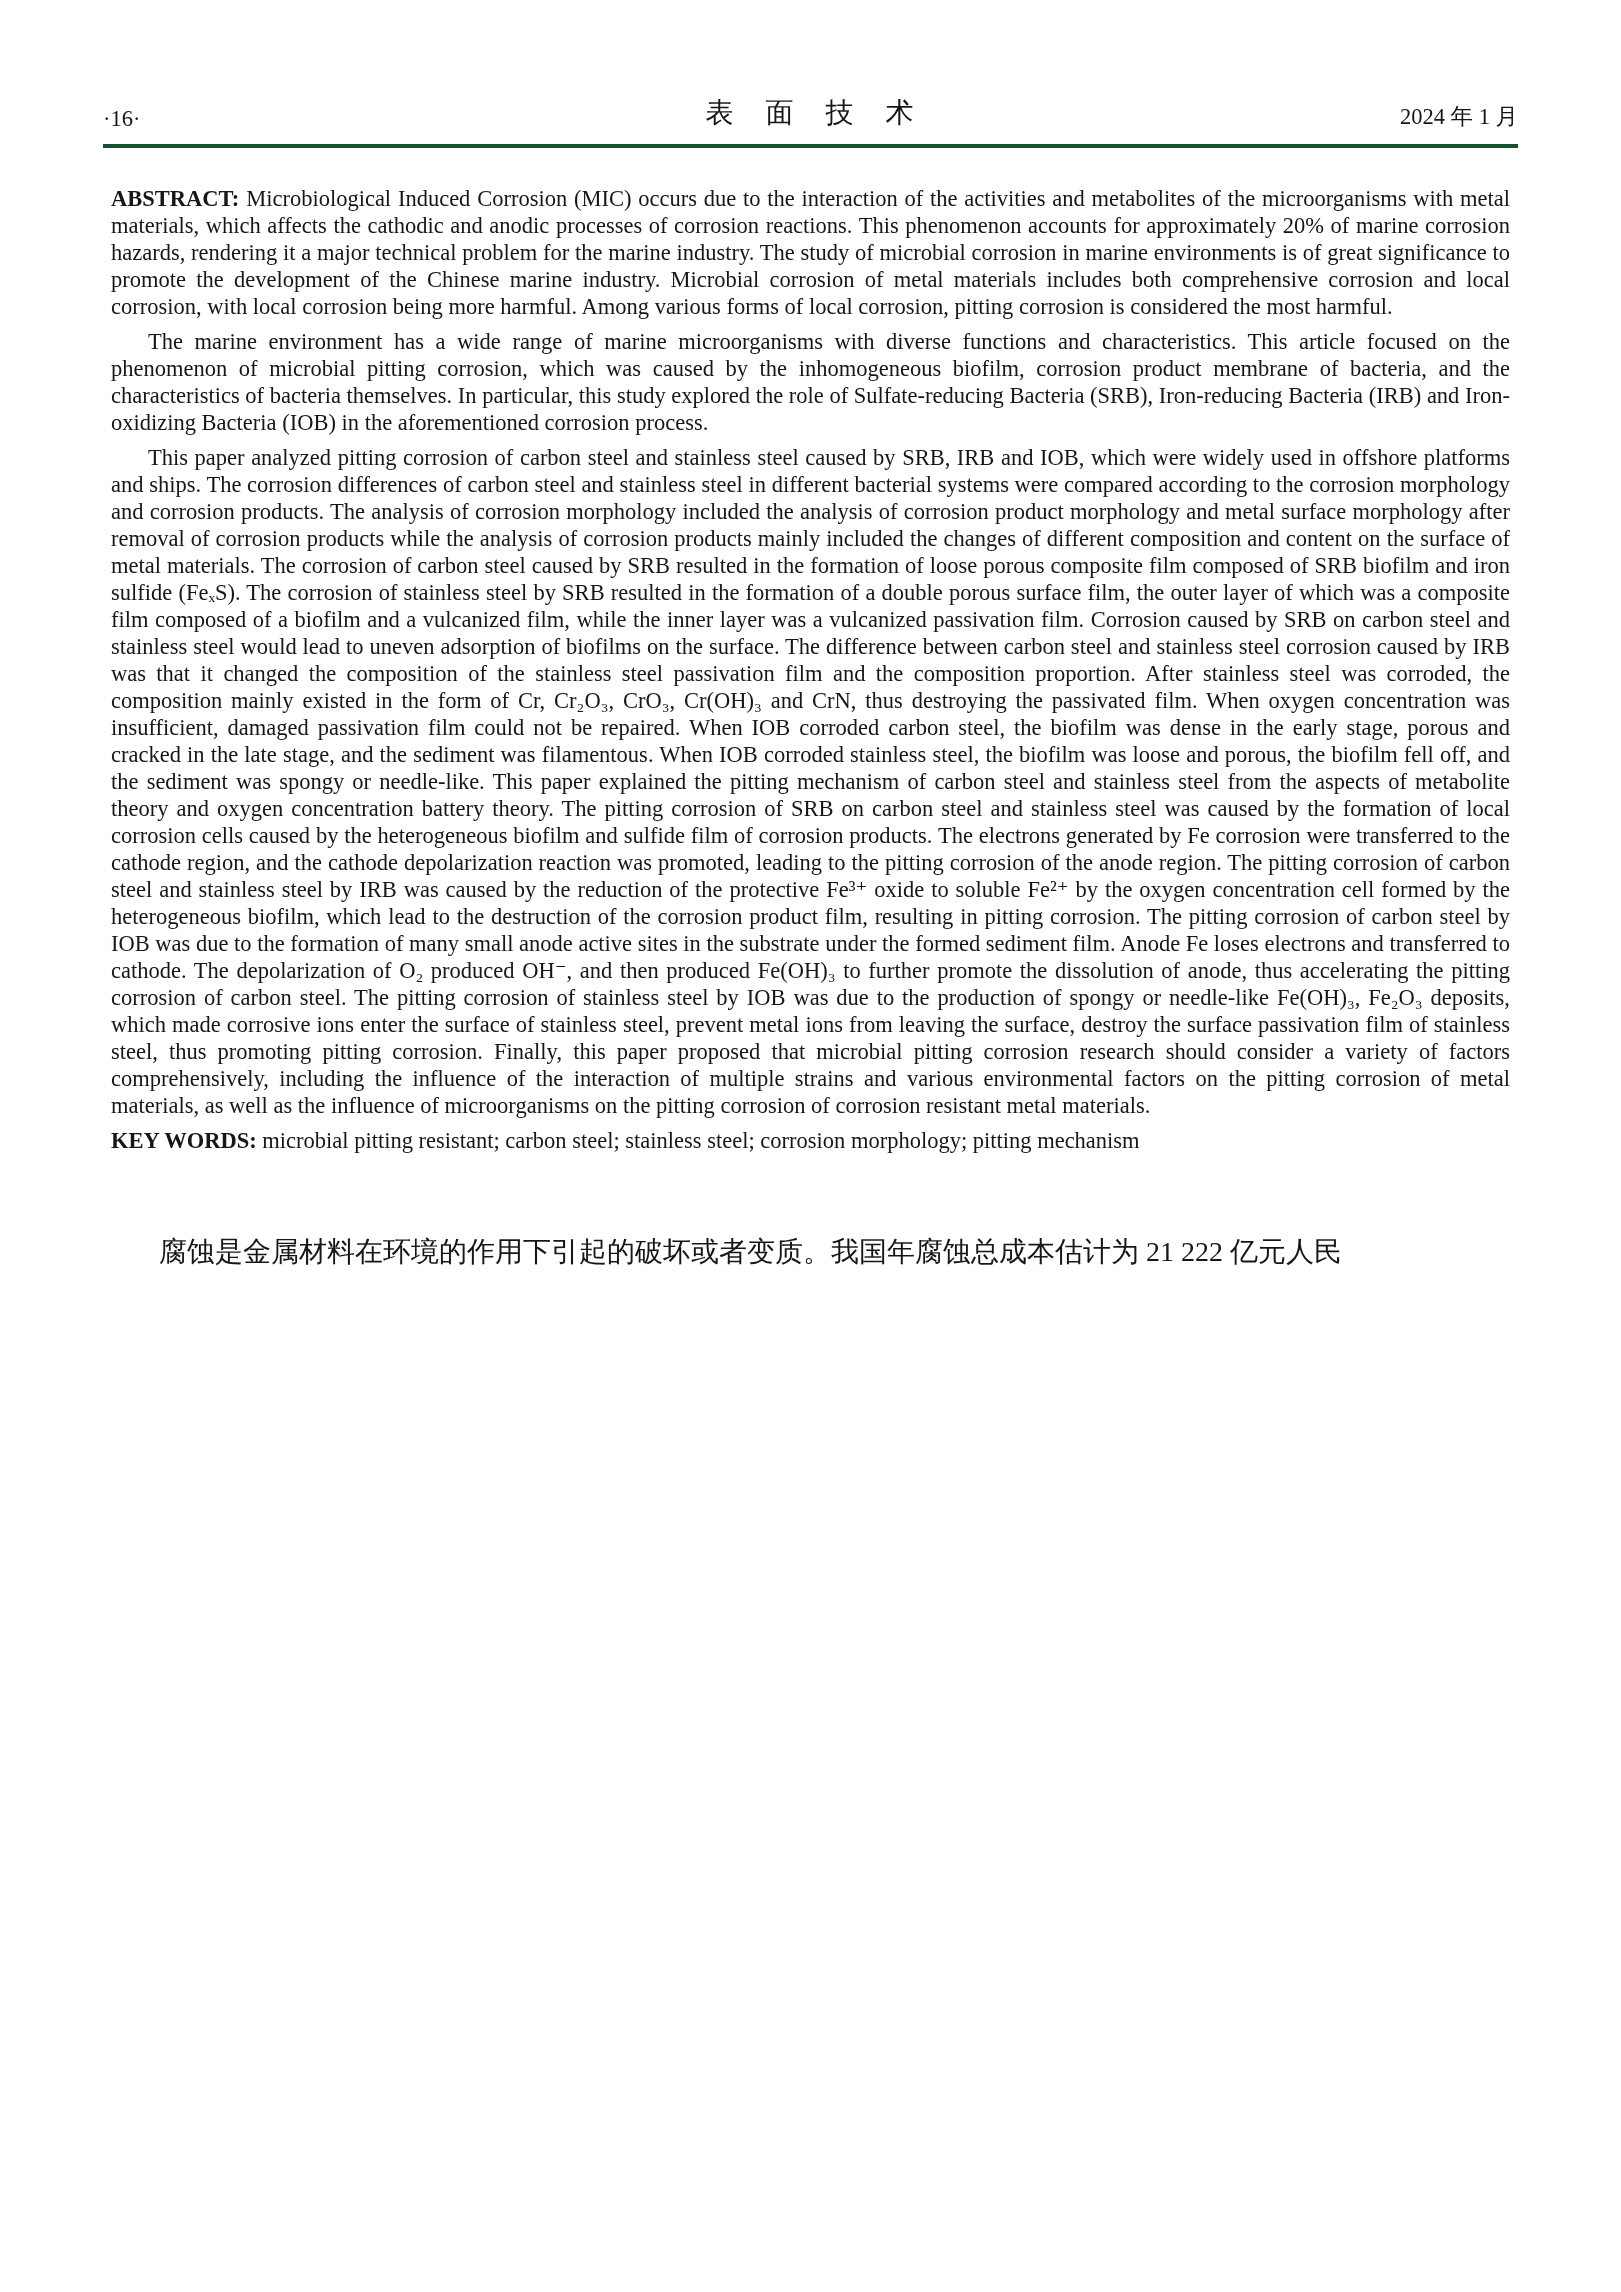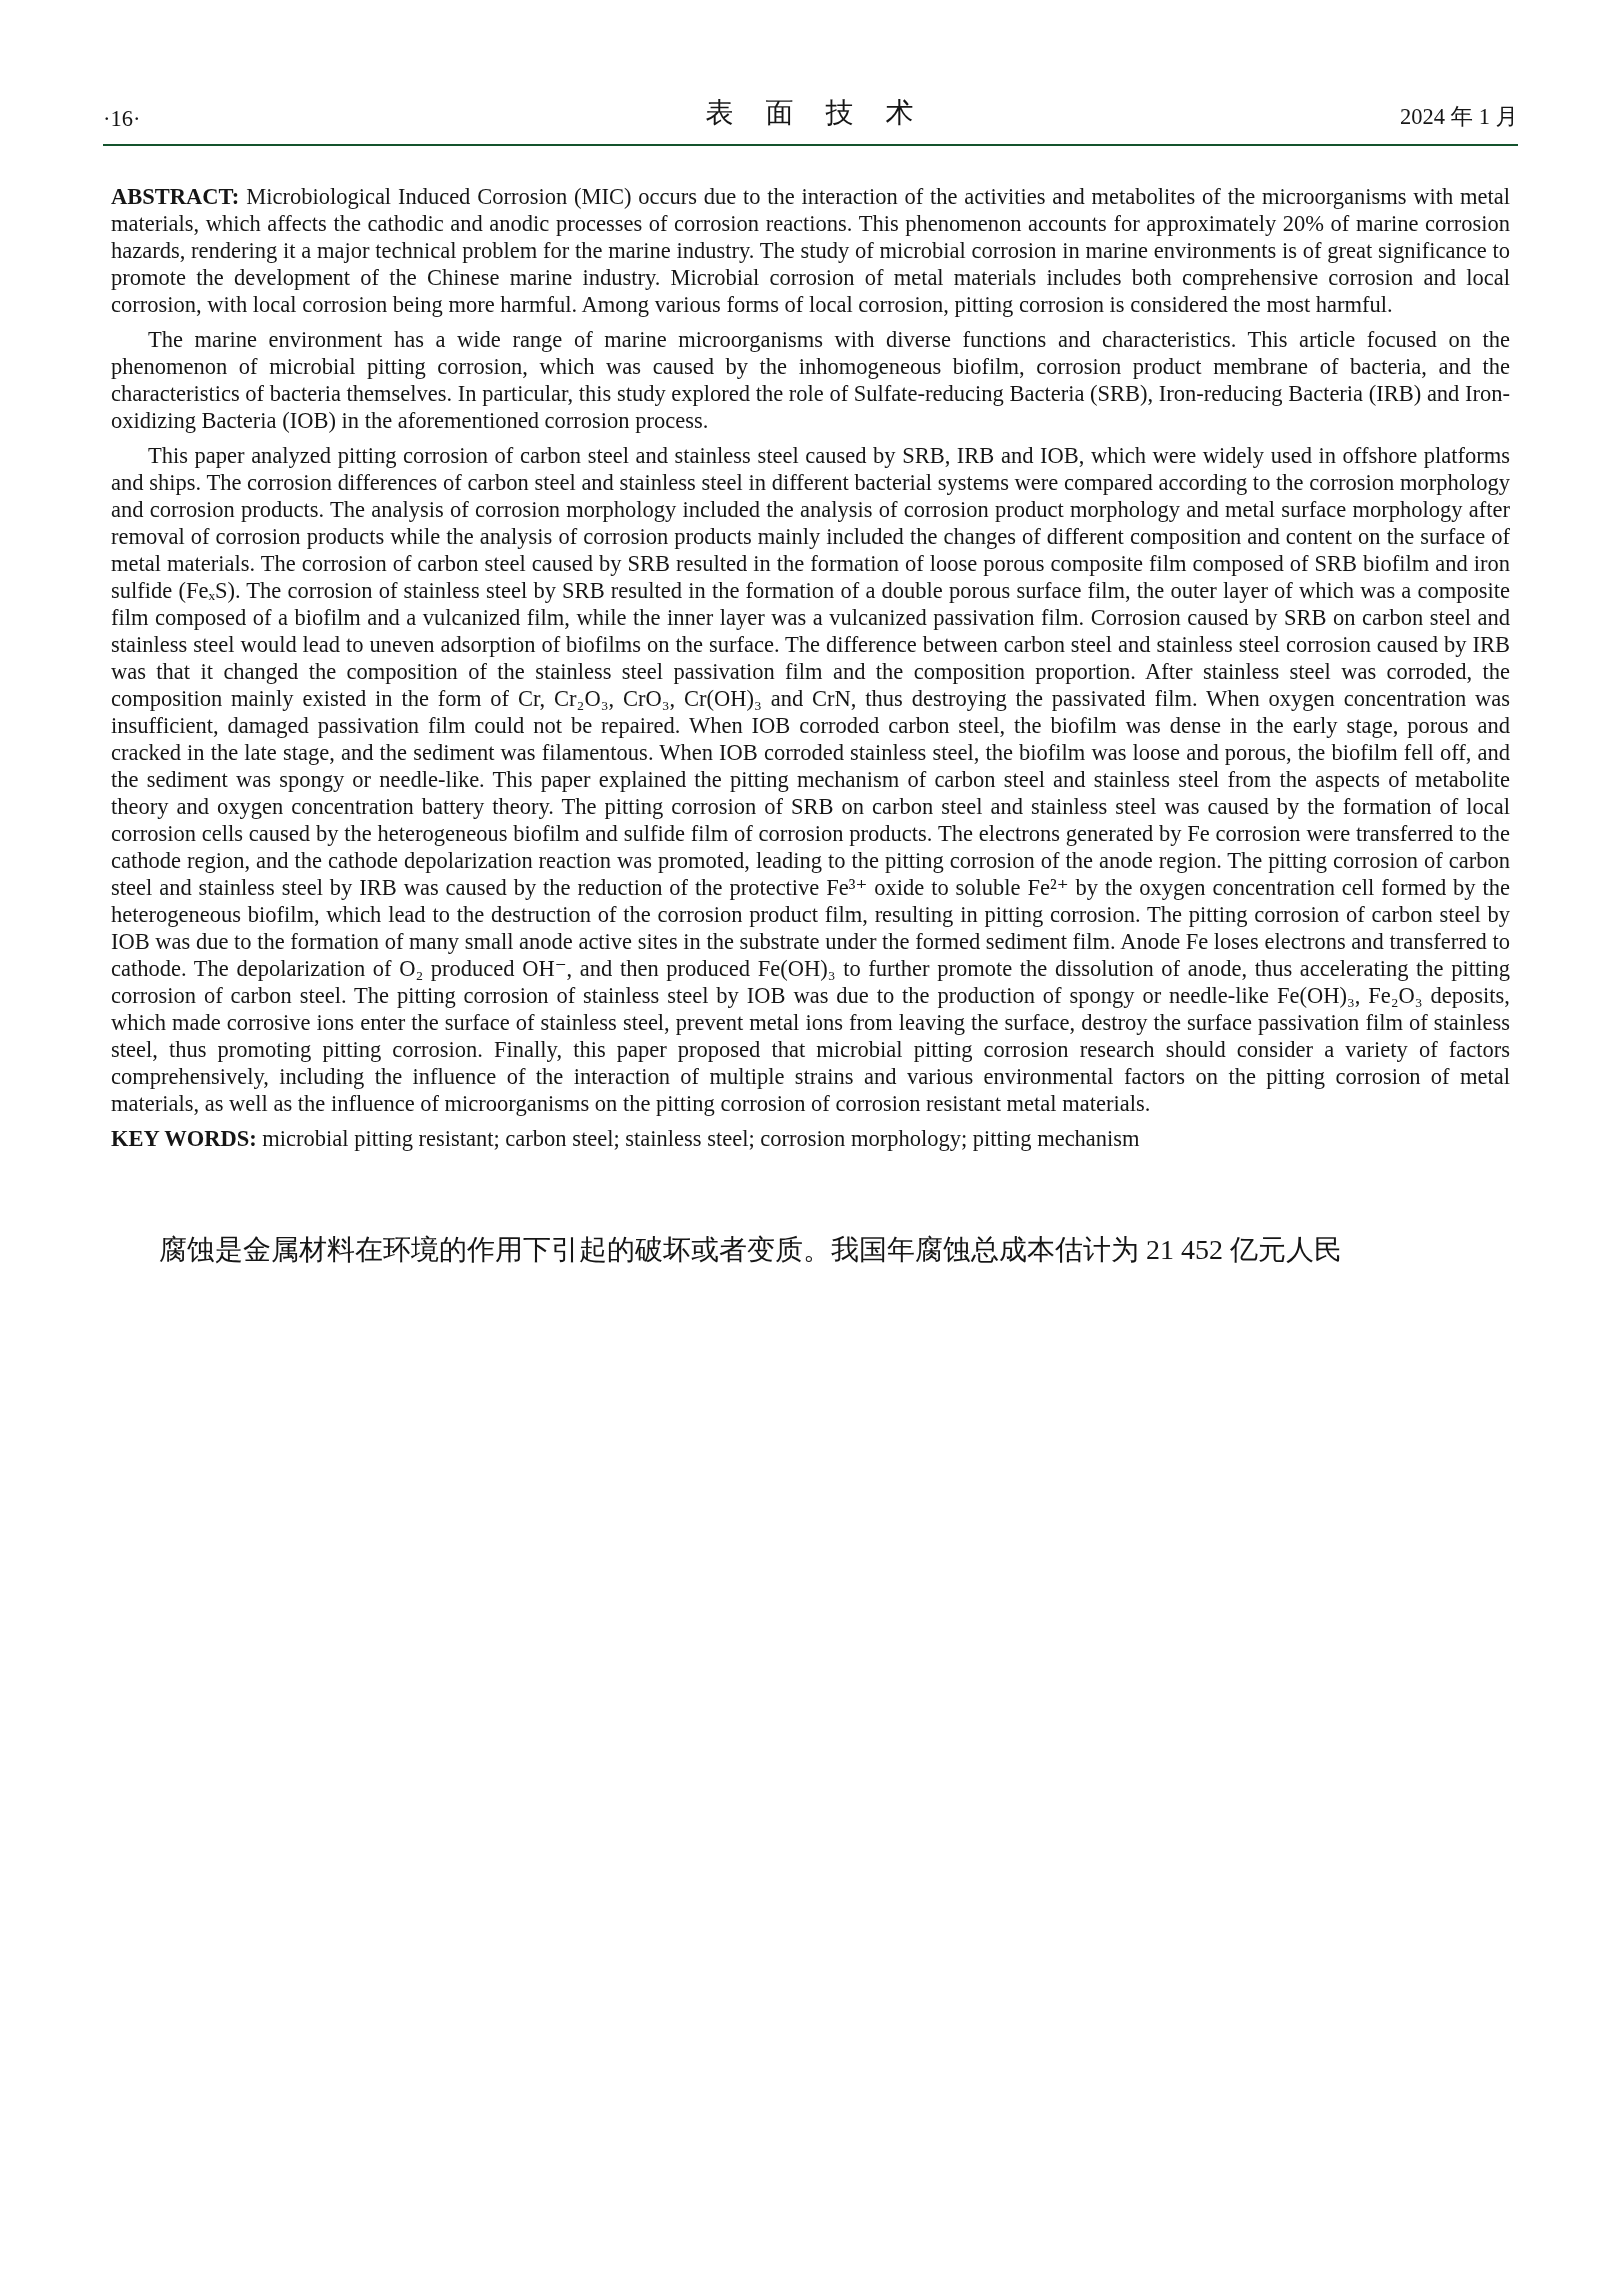--- a/index.html
+++ b/index.html
@@ -14,21 +14,21 @@
   .page {
     width: 100%;
     height: 100%;
     padding: 94px 103px 0 103px;
   }
   .page-header {
     display: flex;
     justify-content: space-between;
     align-items: flex-end;
     padding-bottom: 11.8px;
-    border-bottom: 2px solid #14532d;
+    border-bottom: 4px solid #14532d;
     font-size: 22.5px;
   }
   .page-number { min-width: 118px; }
   .issue-date  { min-width: 118px; text-align: left; }
   .journal-title {
     font-size: 28px;
     letter-spacing: 2px;
     text-align: center;
   }
   .abstract {
@@ -69,17 +69,17 @@
   </header>
 
   <section class="abstract">
     <p class="para"><strong class="label">ABSTRACT:</strong> <span>Microbiological Induced Corrosion (MIC) occurs due to the interaction of the activities and metabolites of the microorganisms with metal materials, which affects the cathodic and anodic processes of corrosion reactions. This phenomenon accounts for approximately 20% of marine corrosion hazards, rendering it a major technical problem for the marine industry. The study of microbial corrosion in marine environments is of great significance to promote the development of the Chinese marine industry. Microbial corrosion of metal materials includes both comprehensive corrosion and local corrosion, with local corrosion being more harmful. Among various forms of local corrosion, pitting corrosion is considered the most harmful.</span></p>
     <p class="para indent">The marine environment has a wide range of marine microorganisms with diverse functions and characteristics. This article focused on the phenomenon of microbial pitting corrosion, which was caused by the inhomogeneous biofilm, corrosion product membrane of bacteria, and the characteristics of bacteria themselves. In particular, this study explored the role of Sulfate-reducing Bacteria (SRB), Iron-reducing Bacteria (IRB) and Iron-oxidizing Bacteria (IOB) in the aforementioned corrosion process.</p>
     <p class="para indent">This paper analyzed pitting corrosion of carbon steel and stainless steel caused by SRB, IRB and IOB, which were widely used in offshore platforms and ships. The corrosion differences of carbon steel and stainless steel in different bacterial systems were compared according to the corrosion morphology and corrosion products. The analysis of corrosion morphology included the analysis of corrosion product morphology and metal surface morphology after removal of corrosion products while the analysis of corrosion products mainly included the changes of different composition and content on the surface of metal materials. The corrosion of carbon steel caused by SRB resulted in the formation of loose porous composite film composed of SRB biofilm and iron sulfide (FeₓS). The corrosion of stainless steel by SRB resulted in the formation of a double porous surface film, the outer layer of which was a composite film composed of a biofilm and a vulcanized film, while the inner layer was a vulcanized passivation film. Corrosion caused by SRB on carbon steel and stainless steel would lead to uneven adsorption of biofilms on the surface. The difference between carbon steel and stainless steel corrosion caused by IRB was that it changed the composition of the stainless steel passivation film and the composition proportion. After stainless steel was corroded, the composition mainly existed in the form of Cr, Cr₂O₃, CrO₃, Cr(OH)₃ and CrN, thus destroying the passivated film. When oxygen concentration was insufficient, damaged passivation film could not be repaired. When IOB corroded carbon steel, the biofilm was dense in the early stage, porous and cracked in the late stage, and the sediment was filamentous. When IOB corroded stainless steel, the biofilm was loose and porous, the biofilm fell off, and the sediment was spongy or needle-like. This paper explained the pitting mechanism of carbon steel and stainless steel from the aspects of metabolite theory and oxygen concentration battery theory. The pitting corrosion of SRB on carbon steel and stainless steel was caused by the formation of local corrosion cells caused by the heterogeneous biofilm and sulfide film of corrosion products. The electrons generated by Fe corrosion were transferred to the cathode region, and the cathode depolarization reaction was promoted, leading to the pitting corrosion of the anode region. The pitting corrosion of carbon steel and stainless steel by IRB was caused by the reduction of the protective Fe³⁺ oxide to soluble Fe²⁺ by the oxygen concentration cell formed by the heterogeneous biofilm, which lead to the destruction of the corrosion product film, resulting in pitting corrosion. The pitting corrosion of carbon steel by IOB was due to the formation of many small anode active sites in the substrate under the formed sediment film. Anode Fe loses electrons and transferred to cathode. The depolarization of O₂ produced OH⁻, and then produced Fe(OH)₃ to further promote the dissolution of anode, thus accelerating the pitting corrosion of carbon steel. The pitting corrosion of stainless steel by IOB was due to the production of spongy or needle-like Fe(OH)₃, Fe₂O₃ deposits, which made corrosive ions enter the surface of stainless steel, prevent metal ions from leaving the surface, destroy the surface passivation film of stainless steel, thus promoting pitting corrosion. Finally, this paper proposed that microbial pitting corrosion research should consider a variety of factors comprehensively, including the influence of the interaction of multiple strains and various environmental factors on the pitting corrosion of metal materials, as well as the influence of microorganisms on the pitting corrosion of corrosion resistant metal materials.</p>
     <p class="para keywords"><strong class="label">KEY WORDS:</strong> <span>microbial pitting resistant; carbon steel; stainless steel; corrosion morphology; pitting mechanism</span></p>
   </section>
 
   <section class="cn-body">
-    <div class="cn-col cn-left">腐蚀是金属材料在环境的作用下引起的破坏或者变质。我国年腐蚀总成本估计为 21 452 亿元人民</div>
+    <div class="cn-col cn-left">腐蚀是金属材料在环境的作用下引起的破坏或者变质。我国年腐蚀总成本估计为 21 222 亿元人民</div>
   </section>
 
 </div>
 
 
 </body></html>

